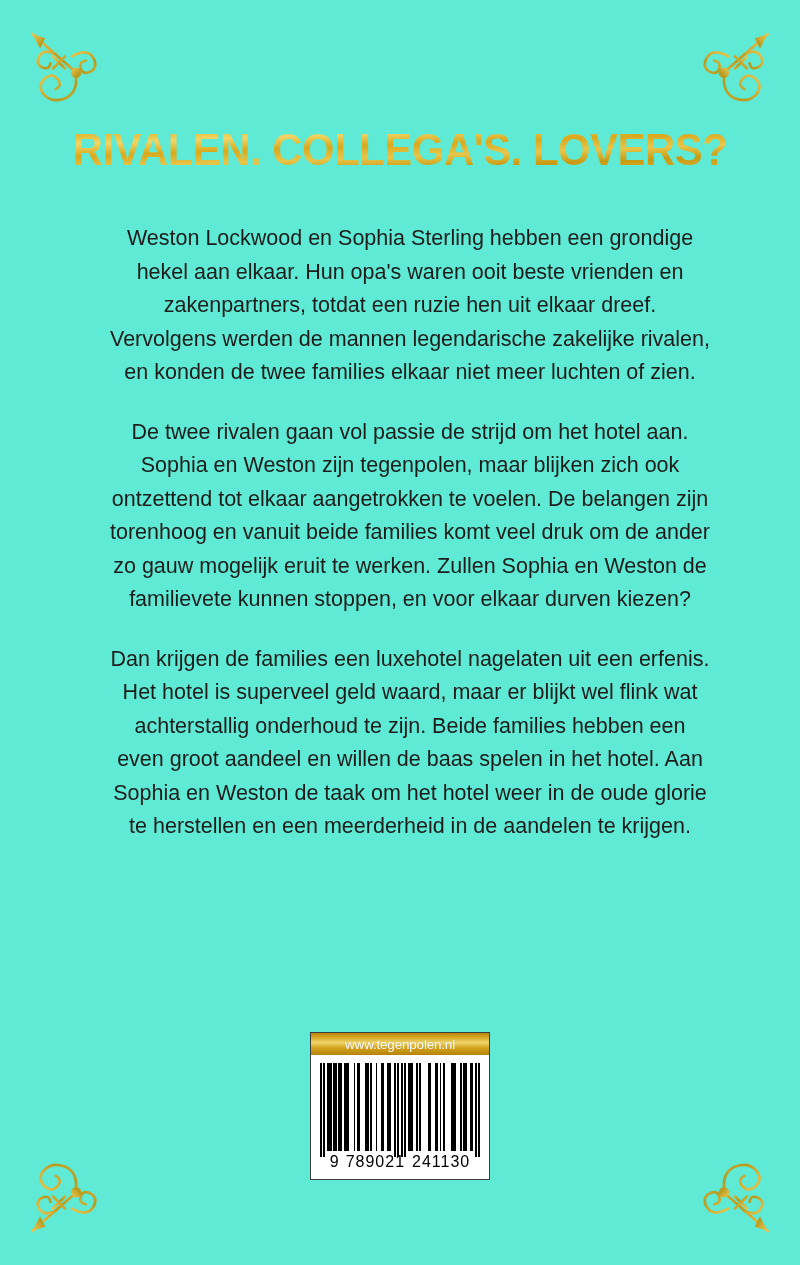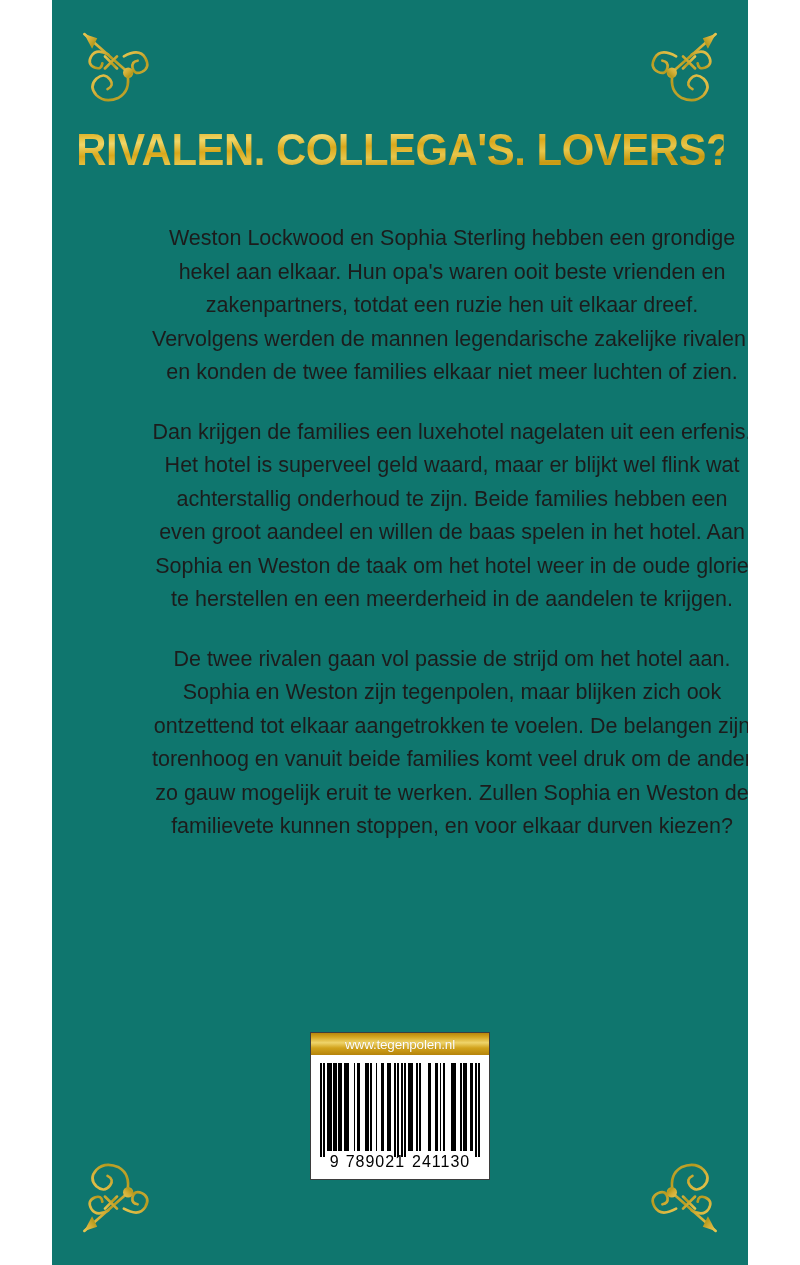--- a/index.html
+++ b/index.html
@@ -5,23 +5,23 @@
   html, body {
     margin: 0;
     padding: 0;
     background: #ffffff;
   }
   body {
     font-family: "Liberation Sans", sans-serif;
   }
   .page {
     position: relative;
-    width: 696px;
+    width: 800px;
     height: 1265px;
-    background: #0f766e;
+    background: #5eead4;
     overflow: hidden;
     margin: 0 auto;
   }
 
   
   .ornament {
     position: absolute;
     width: 86px;
     height: 86px;
     pointer-events: none;
@@ -57,21 +57,21 @@
         #c28f0d 100%);
     -webkit-background-clip: text;
     background-clip: text;
     -webkit-text-fill-color: transparent;
     white-space: nowrap;
   }
 
   
   .blurb {
     position: absolute;
-    left: 100px;
+    left: 110px;
     top: 222px;
     width: 600px;
     text-align: center;
     color: #1c1c1c;
     font-size: 21.5px;
     line-height: 33.5px;
     font-family: "Liberation Sans", sans-serif;
   }
   .blurb p {
     margin: 0 0 26px 0;
@@ -206,22 +206,22 @@
       </g>
       <path d="M12 14 L27 19 L21 31 Z" fill="url(#goldgrad)"></path>
       <circle cx="63" cy="59" r="6" fill="url(#goldgrad)"></circle>
     </svg>
   </div>
 
   <div class="headline">RIVALEN. COLLEGA'S. LOVERS?</div>
 
   <div class="blurb">
     <p>Weston Lockwood en Sophia Sterling hebben een grondige hekel aan elkaar. Hun opa's waren ooit beste vrienden en zakenpartners, totdat een ruzie hen uit elkaar dreef. Vervolgens werden de mannen legendarische zakelijke rivalen, en konden de twee families elkaar niet meer luchten of zien.</p>
+    <p>De twee rivalen gaan vol passie de strijd om het hotel aan. Sophia en Weston zijn tegenpolen, maar blijken zich ook ontzettend tot elkaar aangetrokken te voelen. De belangen zijn torenhoog en vanuit beide families komt veel druk om de ander zo gauw mogelijk eruit te werken. Zullen Sophia en Weston de familievete kunnen stoppen, en voor elkaar durven kiezen?</p>
     <p>Dan krijgen de families een luxehotel nagelaten uit een erfenis. Het hotel is superveel geld waard, maar er blijkt wel flink wat achterstallig onderhoud te zijn. Beide families hebben een even groot aandeel en willen de baas spelen in het hotel. Aan Sophia en Weston de taak om het hotel weer in de oude glorie te herstellen en een meerderheid in de aandelen te krijgen.</p>
-    <p>De twee rivalen gaan vol passie de strijd om het hotel aan. Sophia en Weston zijn tegenpolen, maar blijken zich ook ontzettend tot elkaar aangetrokken te voelen. De belangen zijn torenhoog en vanuit beide families komt veel druk om de ander zo gauw mogelijk eruit te werken. Zullen Sophia en Weston de familievete kunnen stoppen, en voor elkaar durven kiezen?</p>
   </div>
 
   <div class="barcode-block">
     <div class="barcode-banner">
       <span class="barcode-banner-text">www.tegenpolen.nl</span>
     </div>
     <div class="barcode-body">
       <div class="bars" id="bars">
           <span style="width: 1.70526px; margin-bottom: -6px;"></span>
           <span style="width: 1.70526px; background: transparent; margin-bottom: -6px;"></span>

